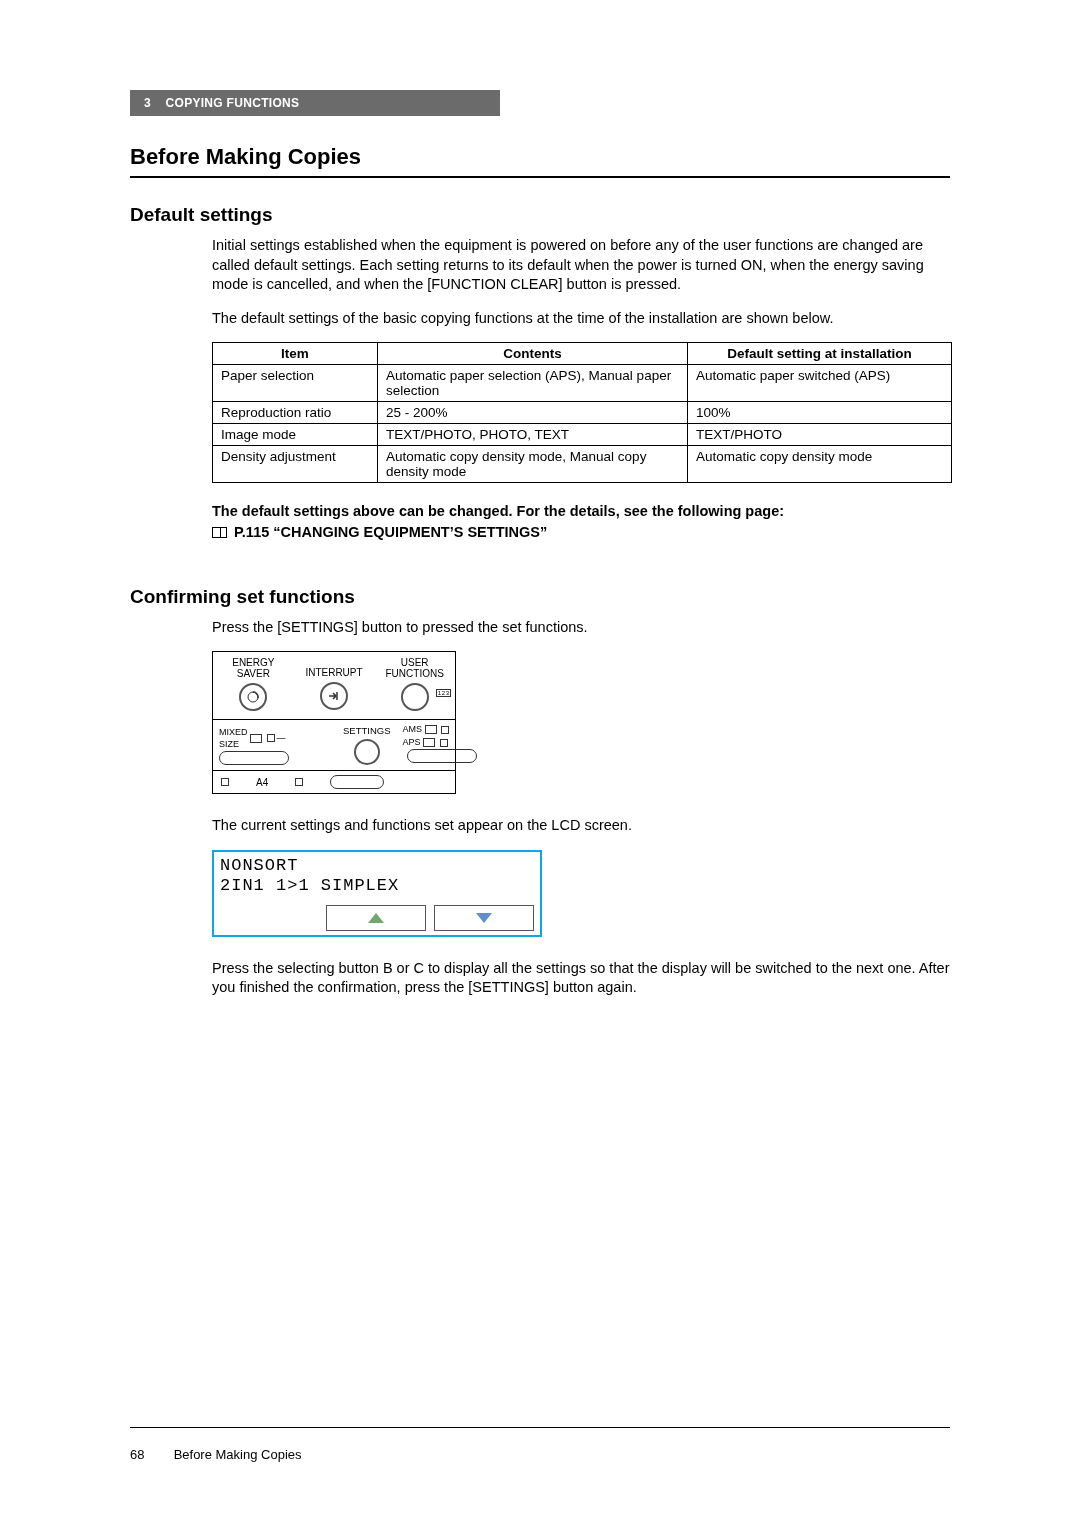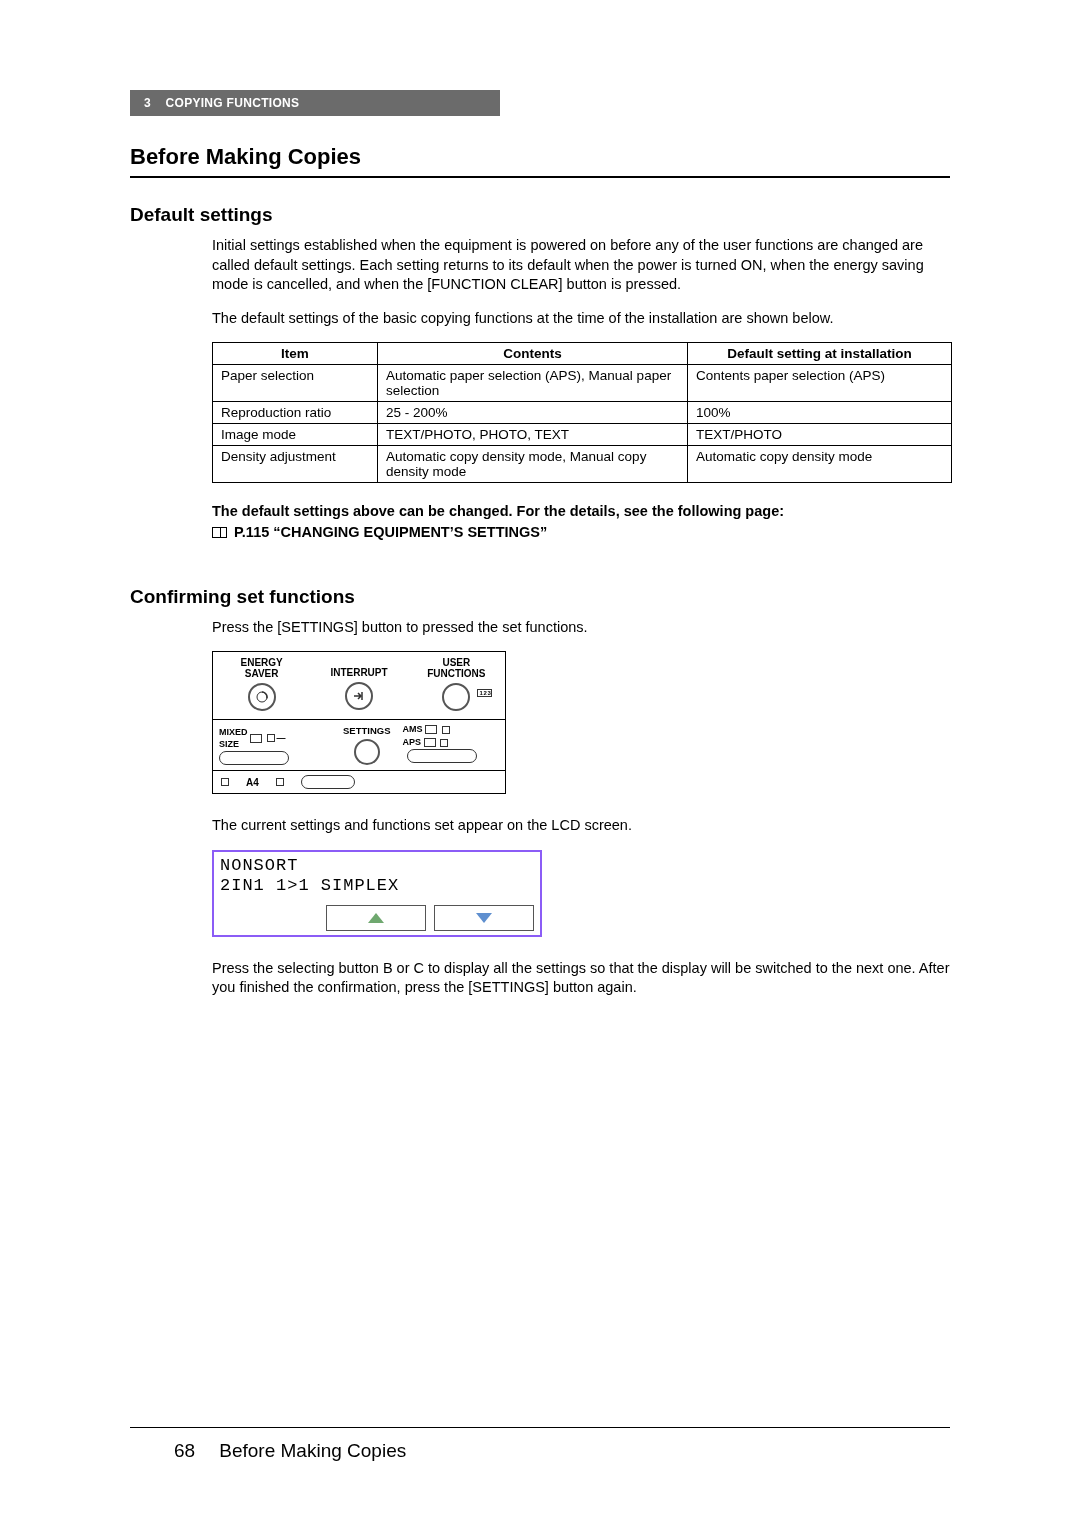--- a/index.html
+++ b/index.html
@@ -76,26 +76,25 @@
   }
   .book-icon:after{
     content:"";
     position:absolute;
     left:50%; top:0; bottom:0;
     width:1px; background:#000;
   }
   .section2 { margin-top: 44px; }
 
   .panel {
-    width: 294px;
+    width: 244px;
     border: 1px solid #000;
     margin-left: 82px;
     margin-top: 14px;
     font-size: 10px;
-    font-weight: bold;
   }
   .panel-row {
     display:flex;
     border-bottom:1px solid #000;
   }
   .panel-row:last-child { border-bottom:none; }
   .panel-cell {
     flex:1;
     text-align:center;
     padding:5px 2px 8px 2px;
@@ -139,30 +138,30 @@
     font-size:9.5px;
   }
   .round-btn {
     width:26px;height:26px;border:2px solid #555;border-radius:50%;
     margin:3px auto 0 auto;
   }
   .panel-row3 {
     padding:4px 6px;
     display:flex;
     align-items:center;
-    gap:15px;
+    gap:25px;
     font-size:10px;
   }
   .oval {
     width:54px;height:14px;border:1px solid #333;border-radius:8px;
   }
 
   .lcd {
     width: 330px;
-    border: 2px solid #8b5cf6;
+    border: 2px solid #0ea5e9;
     margin-left: 82px;
     margin-top: 14px;
     font-family: "Courier New", monospace;
     font-size: 17px;
     padding: 4px 6px 0 6px;
   }
   .lcd-line { line-height:1.2; letter-spacing:1px; }
   .lcd-nav {
     display:flex;
     justify-content:flex-end;
@@ -196,22 +195,21 @@
     position:absolute;
     bottom:100px;
     left:130px;
     right:130px;
     border-top:1px solid #000;
   }
   .footer-text {
     position:absolute;
     bottom:66px;
     left:130px;
-    font-size:19px;
-    margin-left:44px;
+    font-size:13px;
   }
   .pgnum { display:inline-block; width:40px; }
   .mini-icon-box{
     display:inline-block; width:12px;height:9px;border:1px solid #333;vertical-align:middle;
   }
 </style>
 </head>
 <body>
 
 <div class="page">
@@ -233,21 +231,21 @@
       <tr>
         <th style="width:165px">Item</th>
         <th style="width:310px">Contents</th>
         <th>Default setting at installation</th>
       </tr>
     </thead>
     <tbody>
       <tr>
         <td>Paper selection</td>
         <td>Automatic paper selection (APS), Manual paper selection</td>
-        <td>Contents paper selection (APS)</td>
+        <td>Automatic paper switched (APS)</td>
       </tr>
       <tr>
         <td>Reproduction ratio</td>
         <td>25 - 200%</td>
         <td>100%</td>
       </tr>
       <tr>
         <td>Image mode</td>
         <td>TEXT/PHOTO, PHOTO, TEXT</td>
         <td>TEXT/PHOTO</td>

